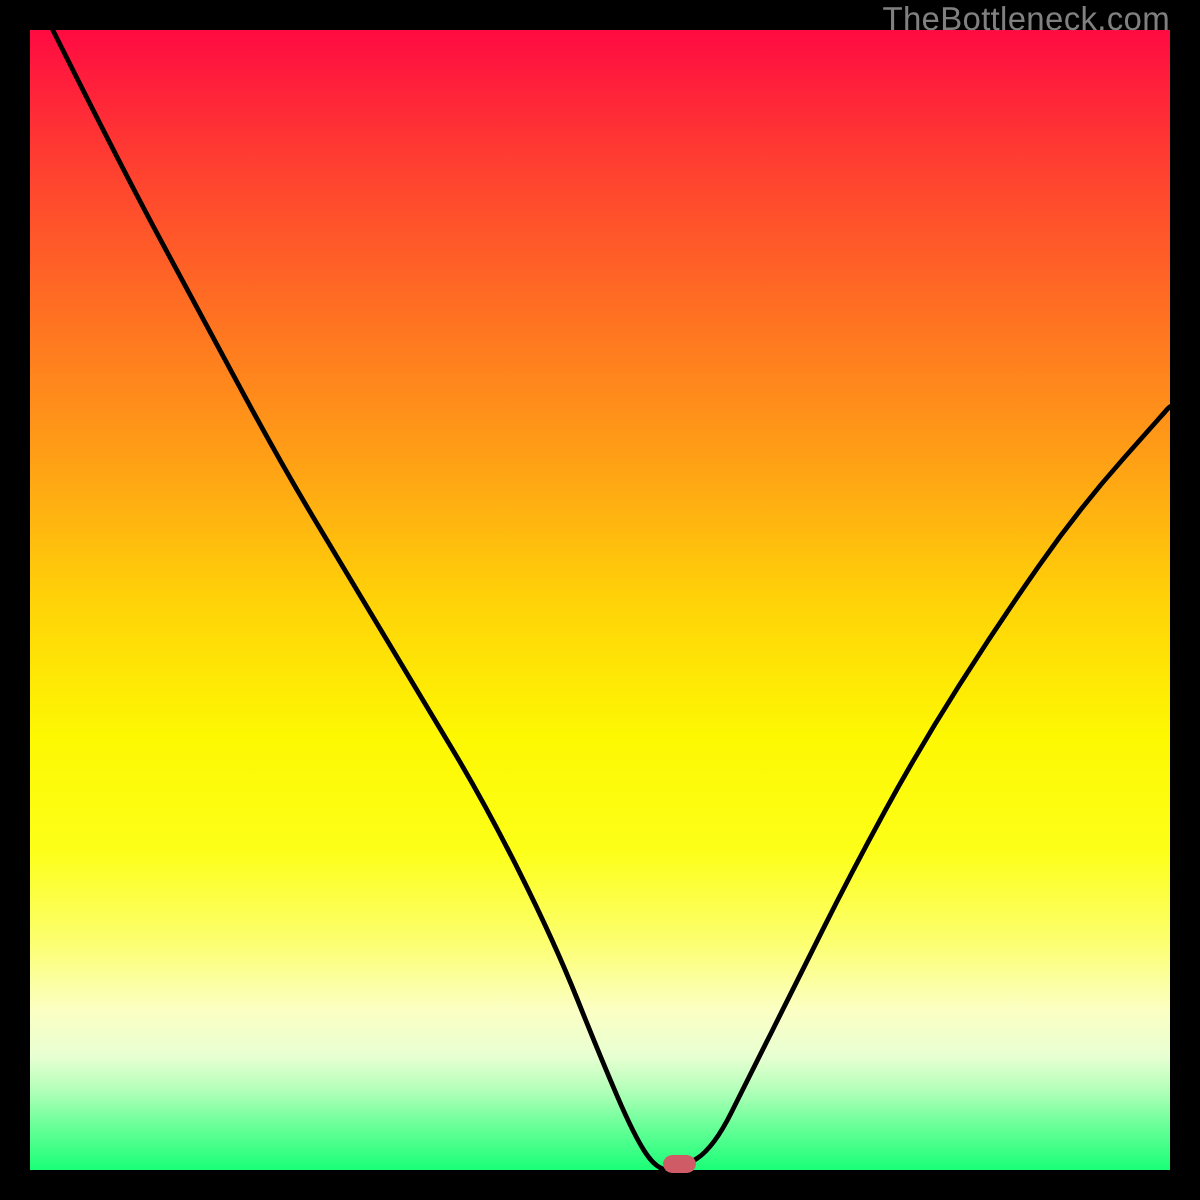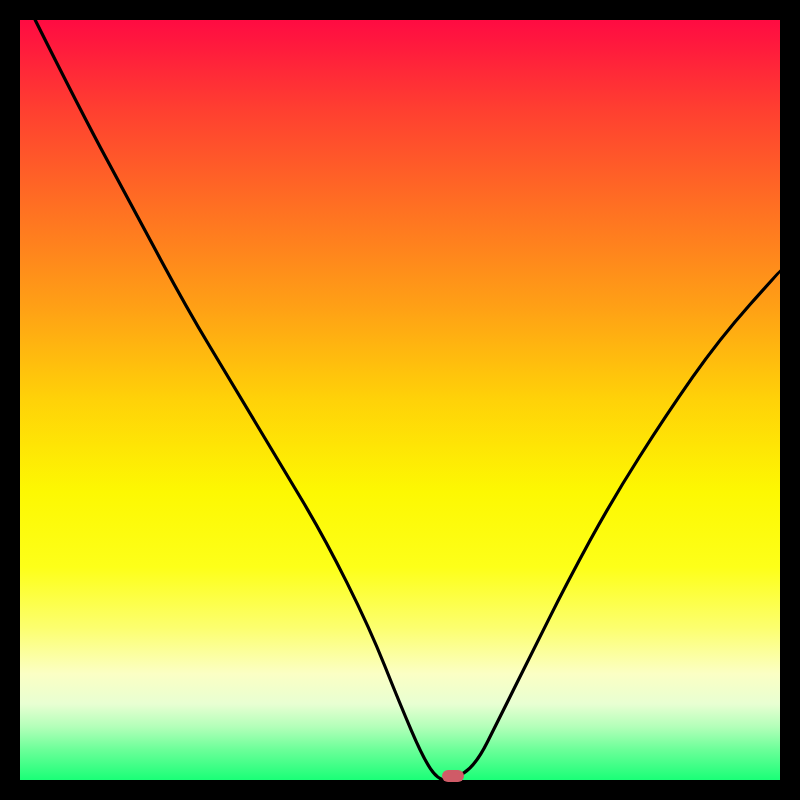--- a/index.html
+++ b/index.html
@@ -71,13 +71,14 @@
 <div class="frame">
 
   <div class="plot-area"></div>
 
   <svg class="curve-svg" viewBox="0 0 760 760" preserveAspectRatio="none">
     <path id="curve-path" fill="none" stroke="#000" stroke-width="3.2" stroke-linecap="round" d="M 15.200000000000001 0 Q 60.800000000000004 91.20000000000005 87.4 140.60000000000002 Q 114 190 140.6 239.4 Q 167.2 288.8 190 326.8 Q 212.8 364.8 235.60000000000002 402.8 Q 258.40000000000003 440.8 281.20000000000005 478.79999999999995 Q 304 516.8 326.8 562.4 Q 349.6 608 364.8 646 Q 380 684 391.4 710.6 Q 402.8 737.2 410.40000000000003 748.6 Q 418.00000000000006 760 425.6 760 Q 433.2 760 444.6 752.4 Q 456 744.8 467.4 722 Q 478.8 699.2 494 668.8 Q 509.20000000000005 638.4 528.2 600.4 Q 547.1999999999999 562.4 570 520.6 Q 592.8000000000001 478.8 619.4000000000001 437 Q 646 395.2 672.6 357.20000000000005 Q 699.2 319.20000000000005 729.6 285 T 760 250.79999999999995"></path>
   </svg>
 
   <div class="marker" id="min-marker" style="left: 453.2px; top: 776px;"></div>
 
+  <div class="watermark">TheBottleneck.com</div>
 </div>
 
 </body></html>

